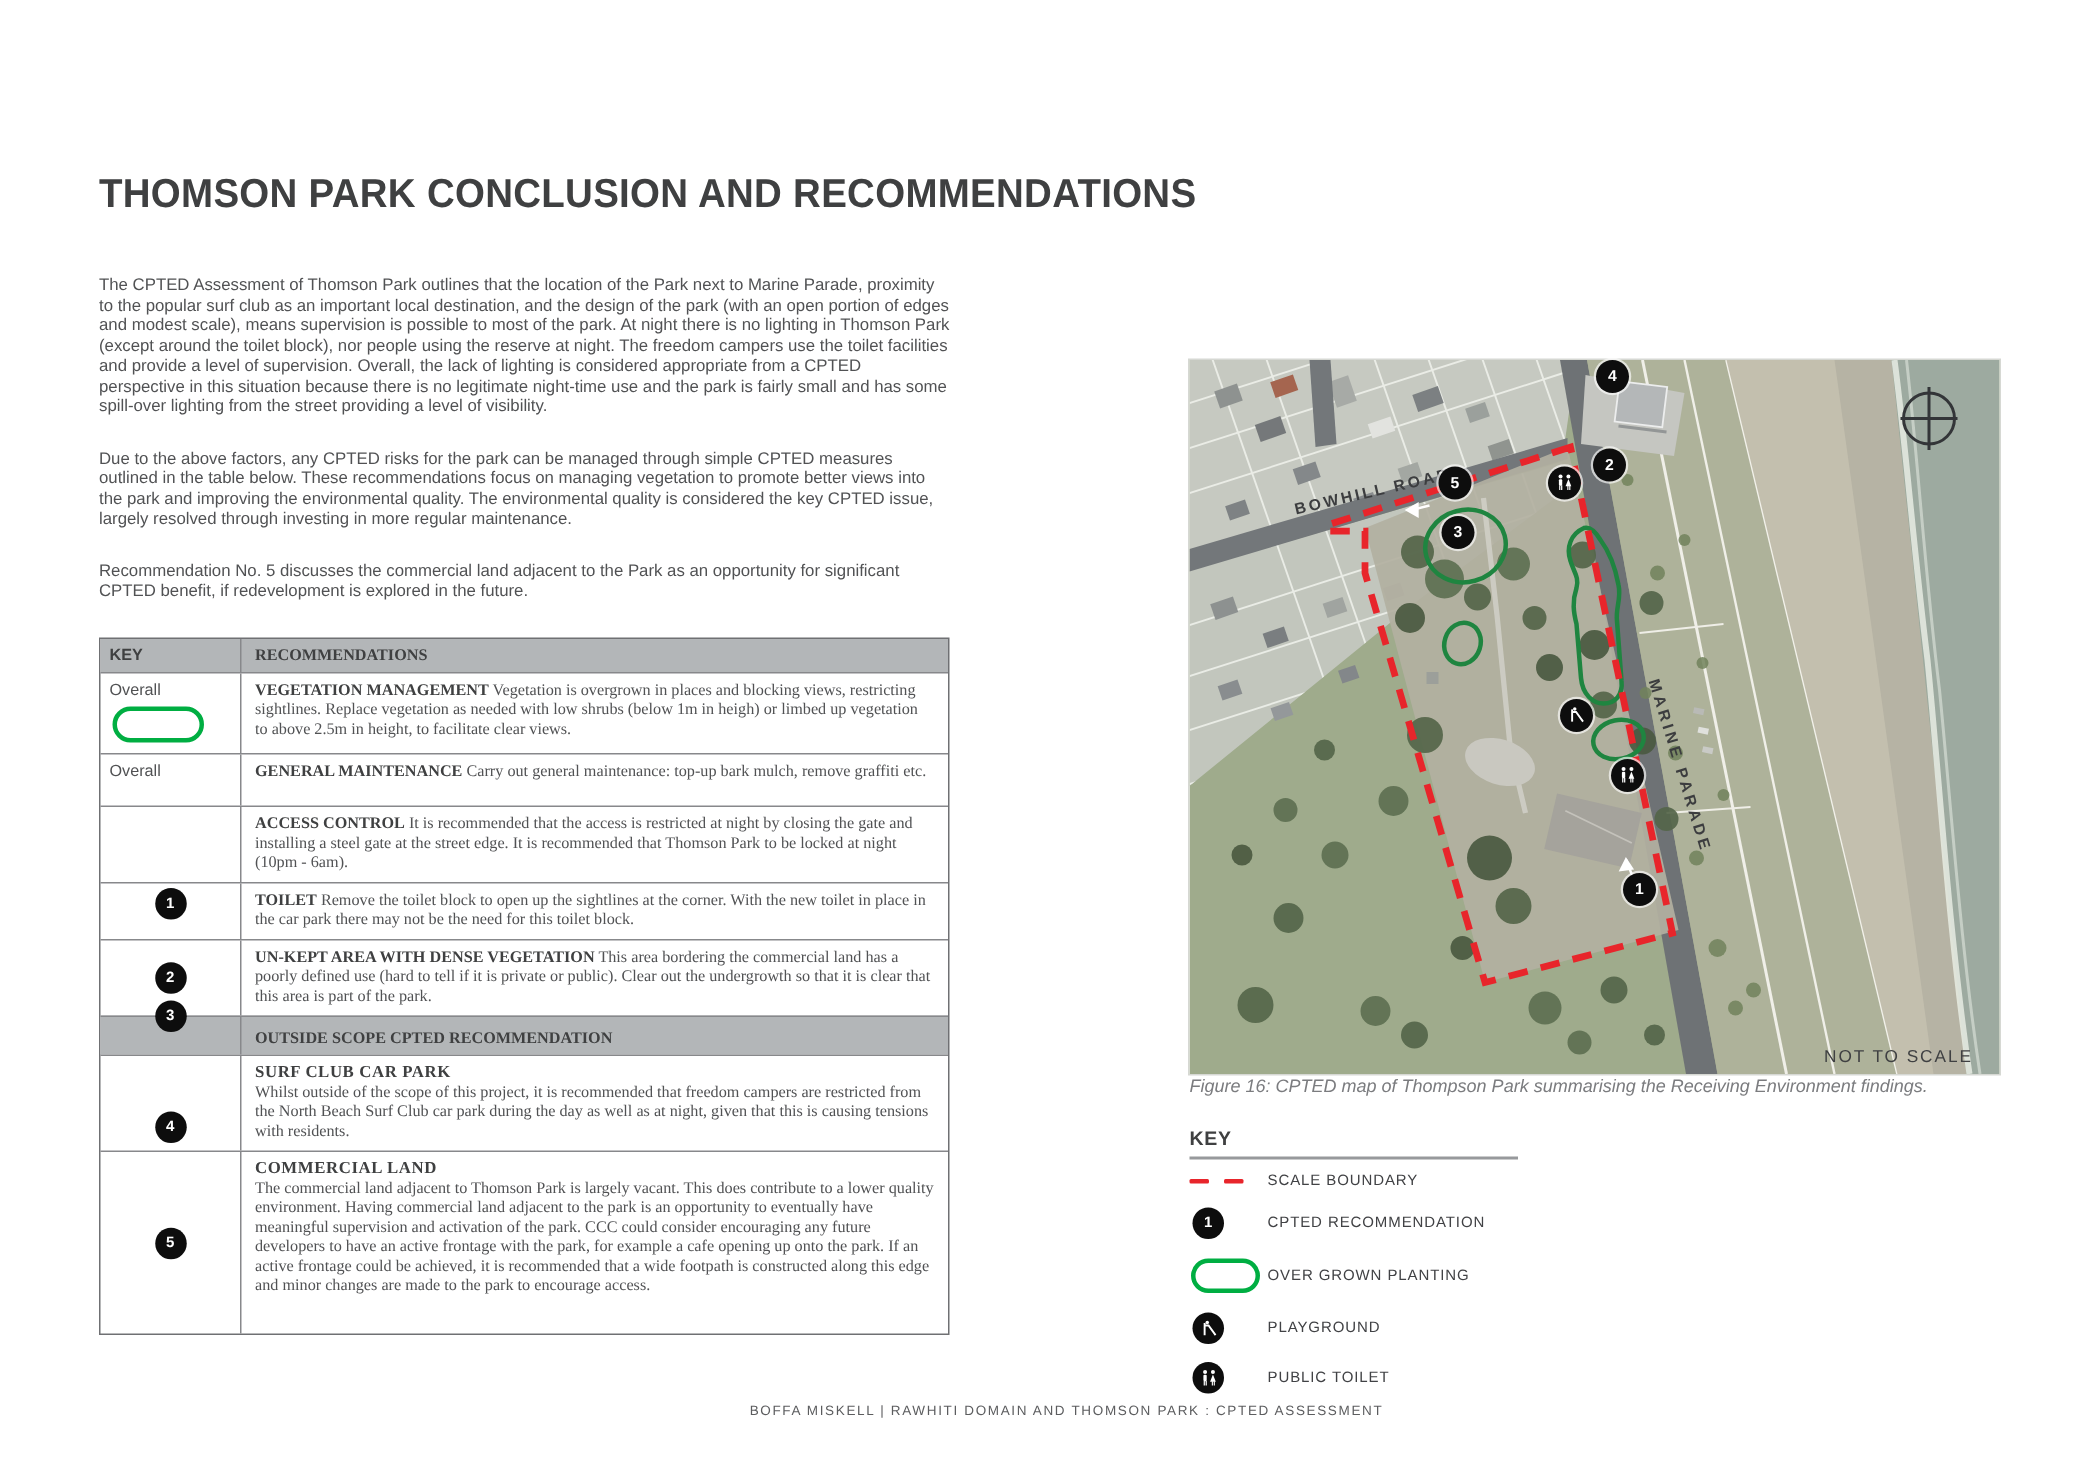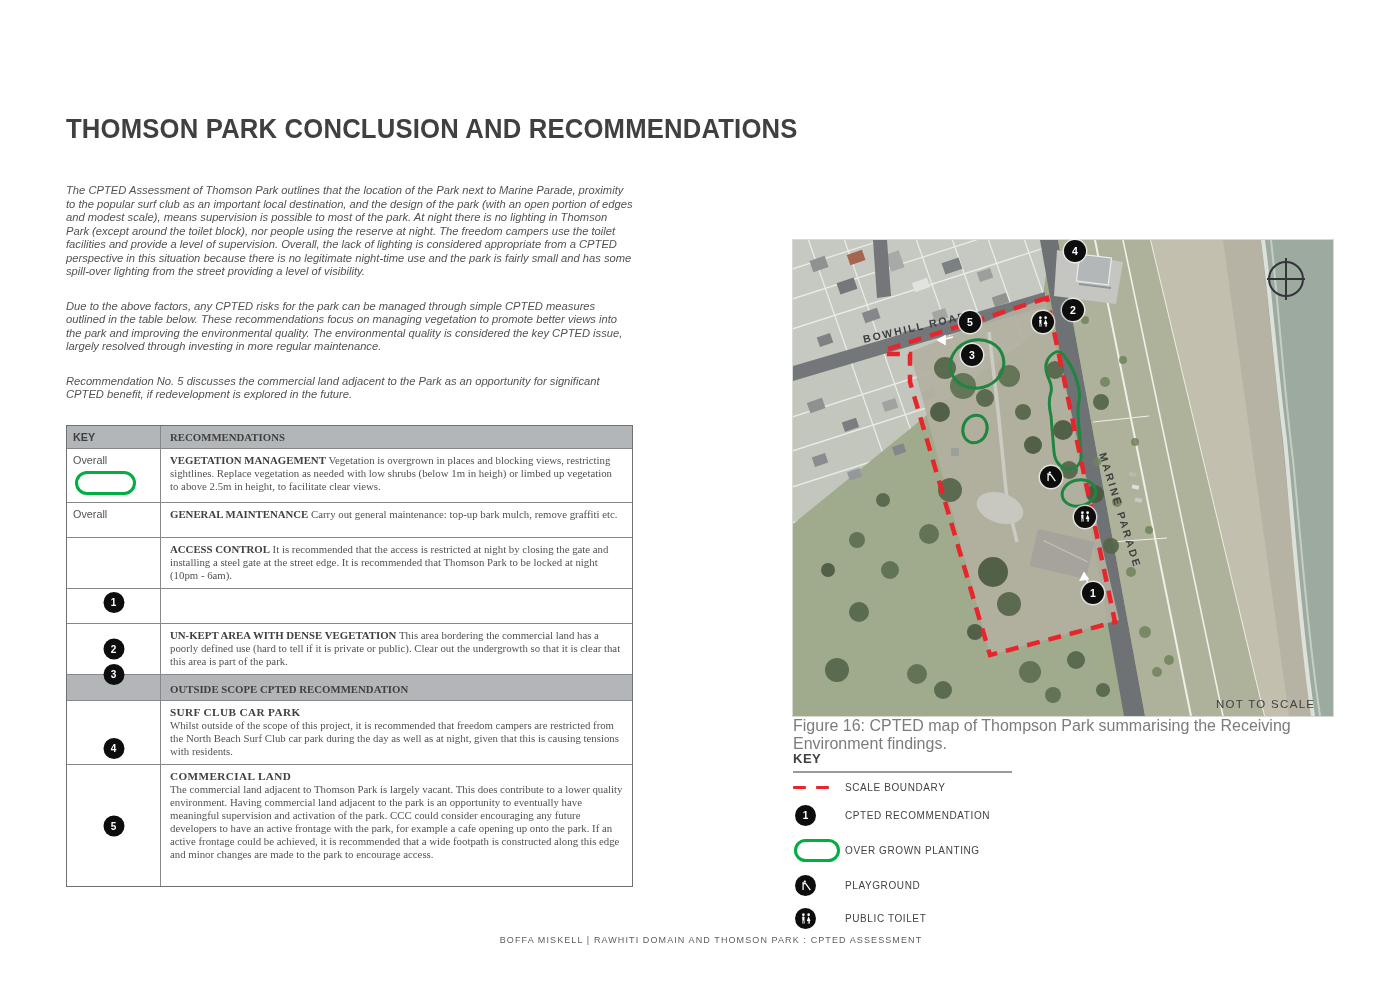--- a/index.html
+++ b/index.html
@@ -3,21 +3,21 @@
 <meta charset="utf-8">
 <style>
   html,body { margin:0; padding:0; background:#ffffff; }
   .page { position:relative; width:1398px; height:989px; background:#fff; overflow:hidden;
           font-family:"Liberation Sans", sans-serif; color:#4b4c4e; }
 
   .title { position:absolute; left:66px; top:114px; margin:0; font-size:27px; font-weight:bold;
            color:#3f4041; white-space:nowrap; transform:scaleX(.95); transform-origin:left top; letter-spacing:.2px; }
 
   .intro { position:absolute; left:66px; top:184px; width:567px; font-size:11.2px; line-height:13.5px; color:#515254; }
-  .intro p { margin:0 0 21px 0;font-style:italic; }
+  .intro p { margin:0 0 21px 0; }
   .intro p:nth-child(2) { }
 
   
   .rec-table { position:absolute; left:66px; top:425px; width:567px; box-sizing:border-box;
                border:1px solid #6f7073; font-size:10.8px; line-height:13px; color:#515254; }
   .trow { display:flex; }
   .trow + .trow { border-top:1px solid #87888b; }
   .tkey { flex:0 0 94px; width:94px; box-sizing:border-box; border-right:1px solid #87888b;
           padding:5px 6px; position:relative; }
   .tval { flex:1; padding:5px 9px 6px;font-family:Liberation Serif, serif; }
@@ -37,22 +37,22 @@
   .kn-bottom { bottom:5px; transform:translateX(-50%); }
 
   
   .map-wrap { position:absolute; left:793px; top:240px; width:540px; height:476px; outline:1px solid #d6d8d3; }
   .map-wrap svg.base { position:absolute; left:0; top:0; }
   .mk { position:absolute; width:22px; height:22px; border-radius:50%; background:#0d0d0d; color:#fff;
         display:flex; align-items:center; justify-content:center; font-size:10.5px; font-weight:bold;
         box-shadow:0 0 0 1.5px rgba(255,255,255,.65); }
   .mk svg { width:14px; height:14px; display:block; }
 
-  .caption { position:absolute; left:793px; top:717px; width:540px; margin:0; font-size:16px;
-             color:#7b7c7f; }
+  .caption { position:absolute; left:793px; top:717px; width:540px; margin:0; font-size:12px;
+             font-style:italic; color:#7b7c7f; }
 
   
   .legend { position:absolute; left:793px; top:751px; width:280px; }
   .legend-title { font-size:13px; font-weight:bold; color:#3f4041; letter-spacing:.5px;
                   padding-bottom:5px; border-bottom:2.5px solid #97999c; width:219px; }
   .lrow { display:flex; align-items:center; }
   .lswatch { flex:0 0 52px; display:flex; align-items:center; }
   .llabel { font-size:10px; letter-spacing:.6px; color:#414245; }
   .dash { display:inline-block; width:13px; height:3.5px; background:#e8252b; border-radius:1px; margin-right:10px; }
   .lcircle { width:21px; height:21px; border-radius:50%; background:#0d0d0d; color:#fff; display:flex;
@@ -103,20 +103,23 @@
     <div class="trow" style="min-height:48px">
       <div class="tkey"><span></span></div>
       <div class="tval">
           <p><b class="lead">ACCESS CONTROL</b> <span>It is recommended that the access is restricted at night by closing the gate and installing a steel gate at the street edge. It is recommended that Thomson Park to be locked at night (10pm - 6am).</span></p>
         </div>
     </div>
 
     <div class="trow" style="min-height:34px">
       <div class="tkey">
           <div class="keynum kn-top">1</div>
+        </div>
+      <div class="tval">
+          <p><b class="lead">TOILET</b> <span>Remove the toilet block to open up the sightlines at the corner. With the new toilet in place in the car park there may not be the need for this toilet block.</span></p>
         </div>
     </div>
 
     <div class="trow" style="min-height:47px">
       <div class="tkey">
           <div class="keynum kn-center">2</div>
         </div>
       <div class="tval">
           <p><b class="lead">UN-KEPT AREA WITH DENSE VEGETATION</b> <span>This area bordering the commercial land has a poorly defined use (hard to tell if it is private or public). Clear out the undergrowth so that it is clear that this area is part of the park.</span></p>
         </div>

